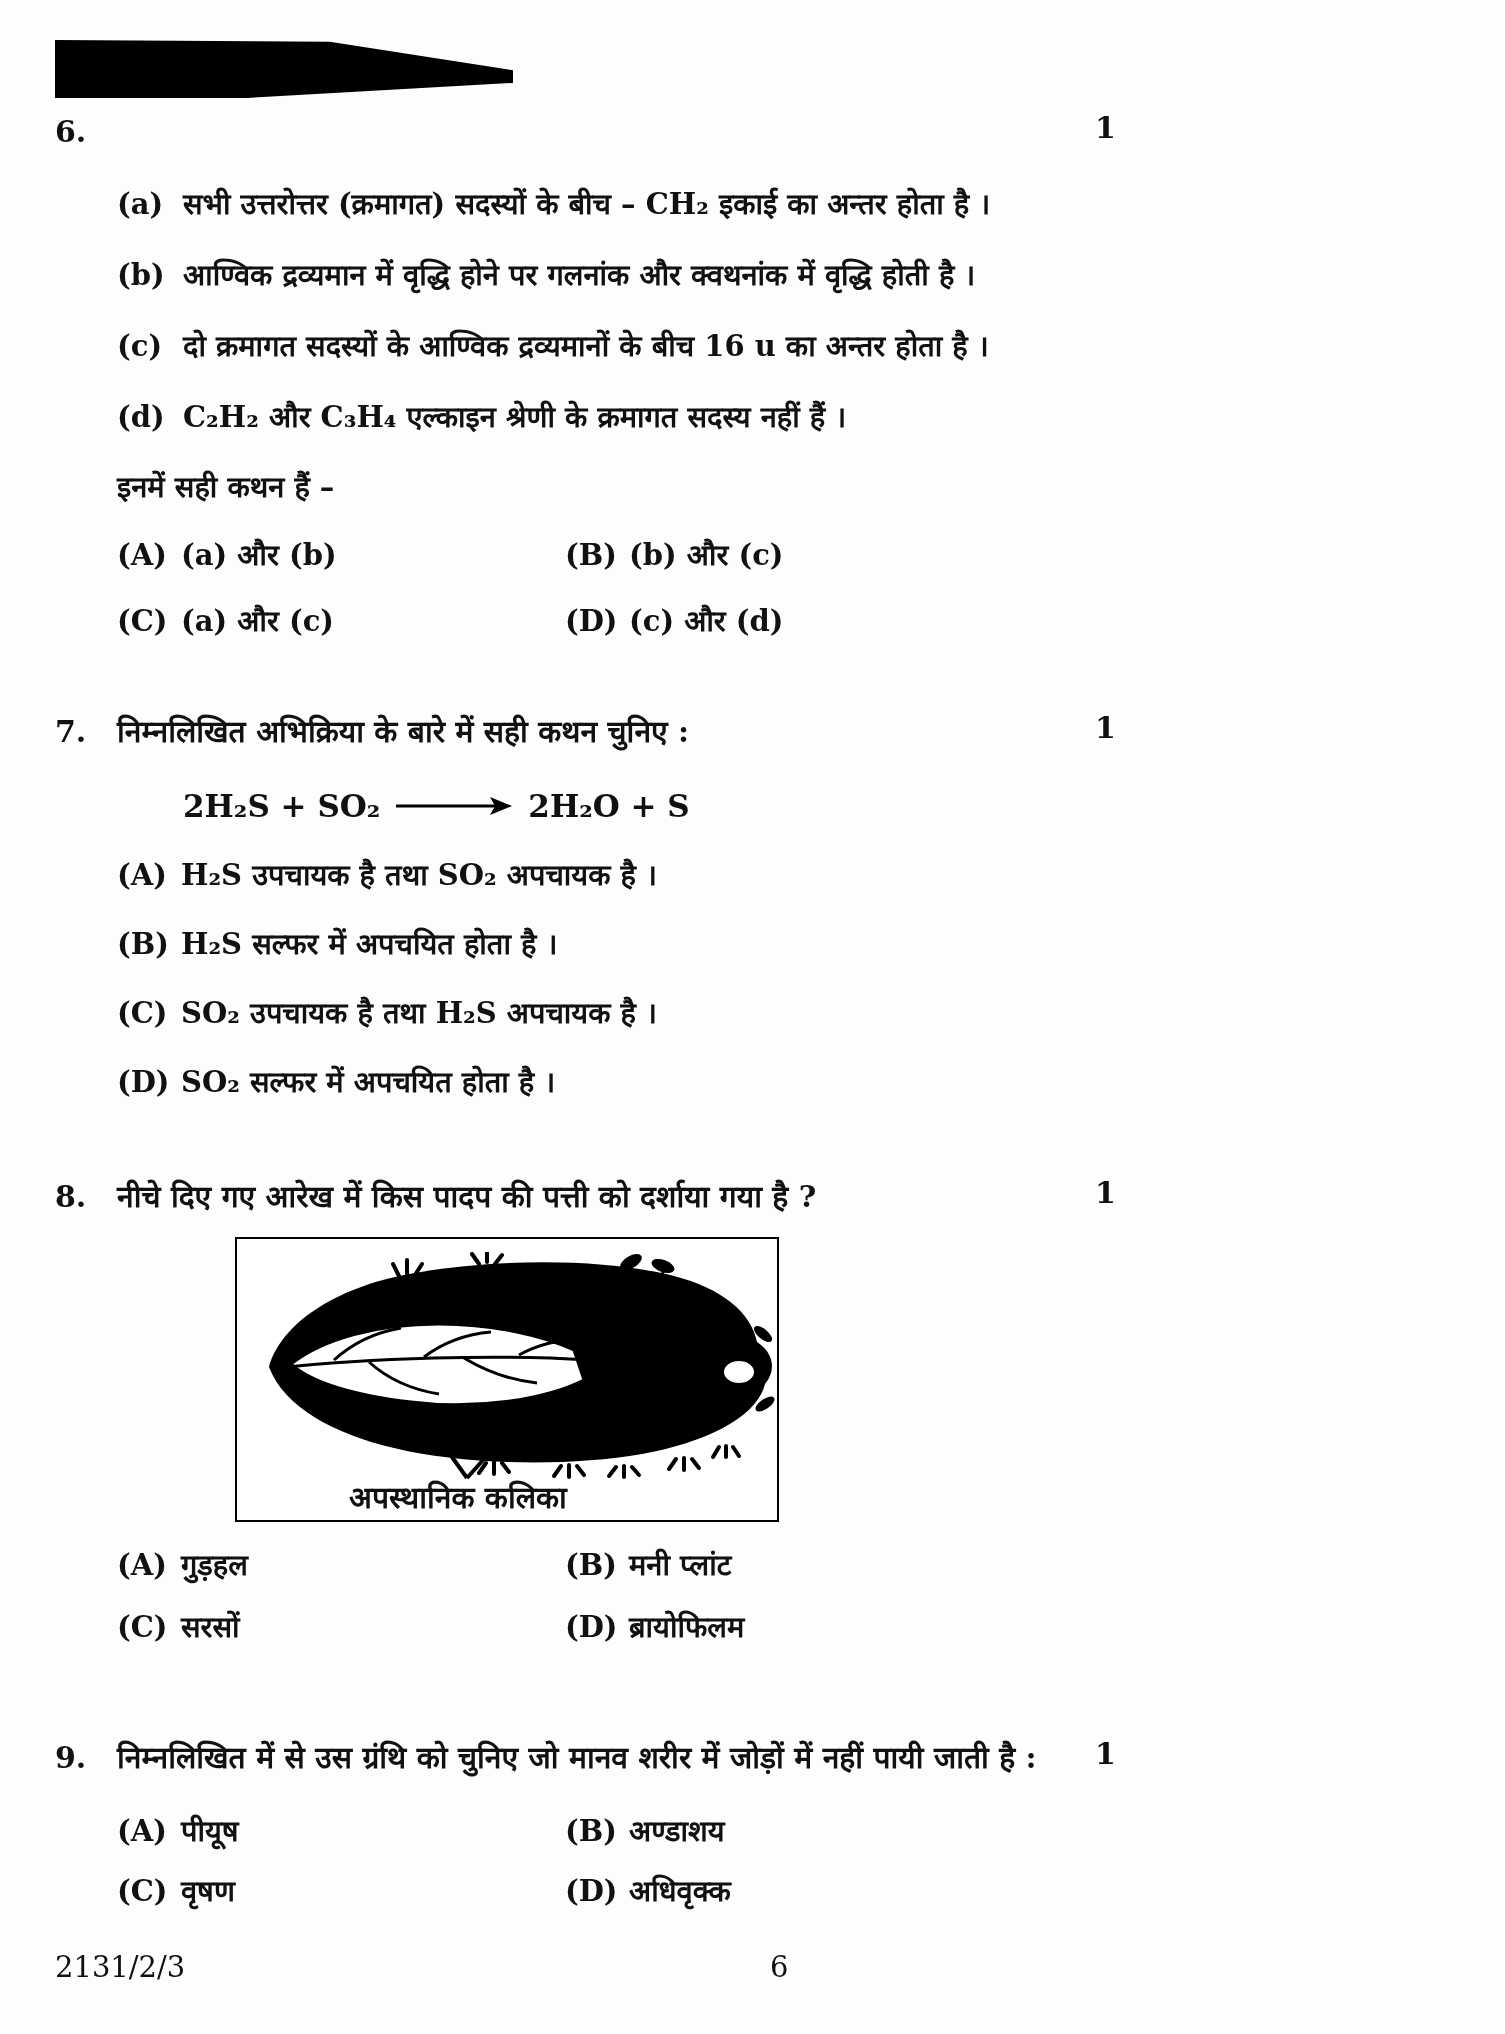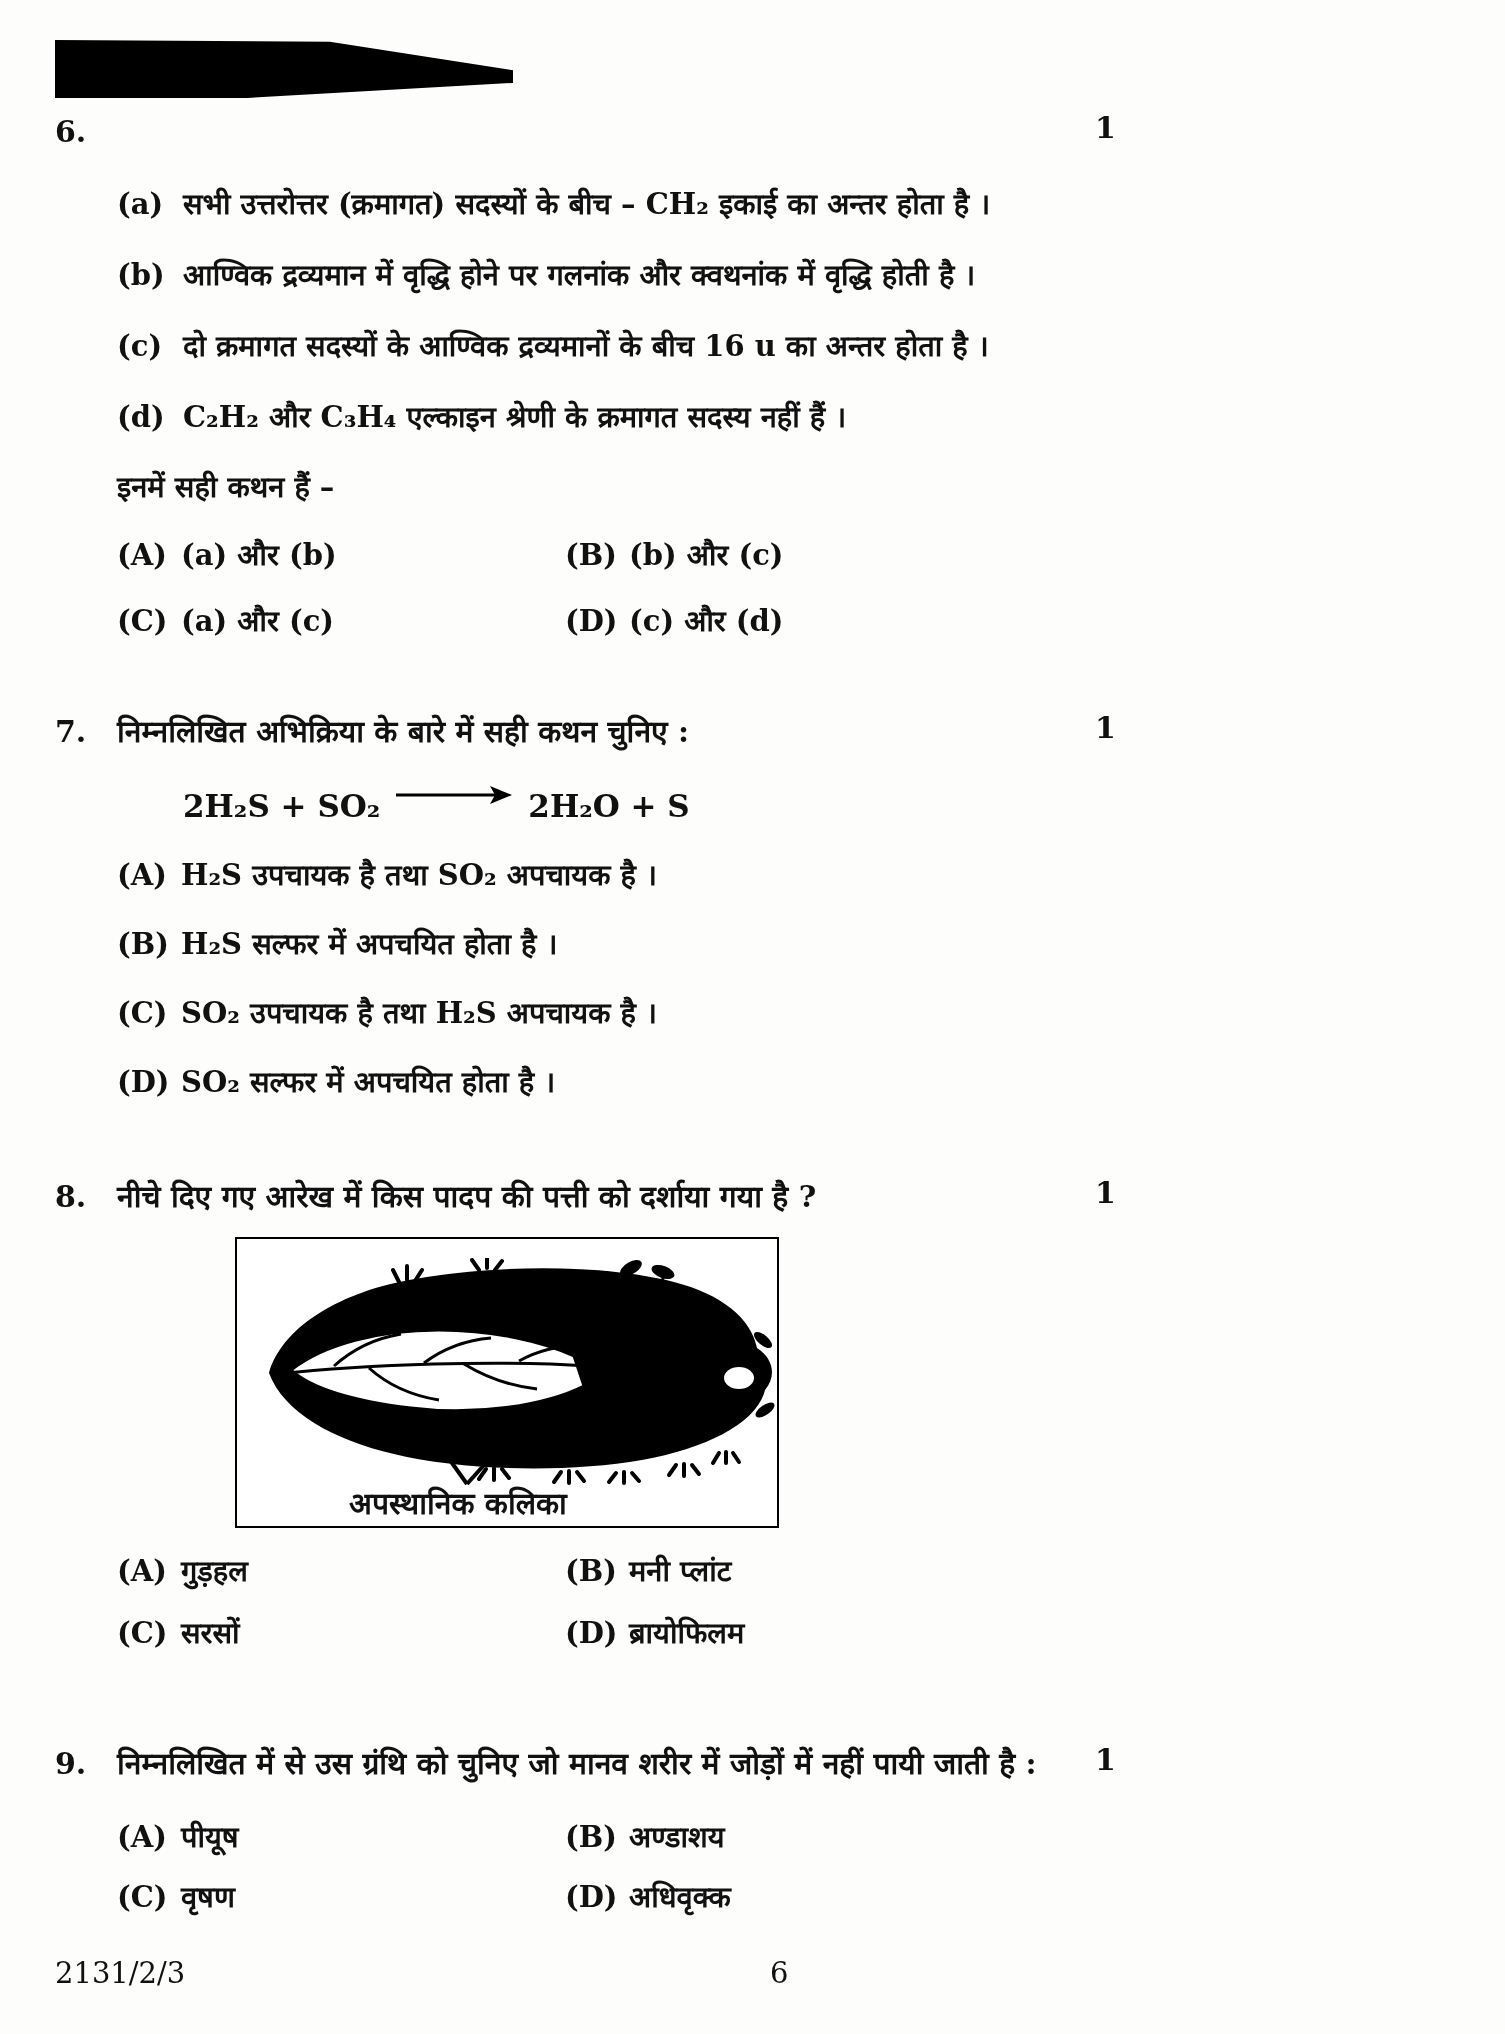--- a/index.html
+++ b/index.html
@@ -35,32 +35,32 @@
     display: grid; grid-template-columns: 448px auto;
     row-gap: 24px; margin: 26px 0 0 62px;
     font-size: 29px; font-weight: 700; line-height: 42px;
   }
   .opts-1col { margin: 26px 0 0 62px; font-size: 29px; font-weight: 700; line-height: 42px; }
   .opts-1col .opt + .opt { margin-top: 27px; }
   .opt { display: flex; }
   .opt-label { flex: 0 0 64px; font-weight: 600; }
 
   .equation {
-    display: flex; align-items: flex-start; gap: 14px;
+    display: flex; align-items: center; gap: 14px;
     margin: 30px 0 0 128px;
     font-size: 31px; font-weight: 700; line-height: 44px;
   }
   .arrow-svg { display: block; }
 
   .xbold { font-weight: 900; margin-top: 25px; }
 
   .figure-box {
     width: 544px; margin: 18px 0 0 180px;
     border: 2px solid #000; background: #fff;
-    padding: 19px 2px 4px 2px;
+    padding: 13px 2px 4px 2px;
   }
   .leaf-svg { display: block; }
   .figure-caption { font-size: 30px; font-weight: 700; padding-left: 110px; line-height: 36px; }
 
   .q6 { margin-top: 0; }
   .q7 { margin-top: 68px; }
   .q8 { margin-top: 72px; }
   .q9 { margin-top: 88px; }
 
   .footer { position: relative; margin-top: 38px; font-size: 29px; font-weight: 400; height: 44px; }

